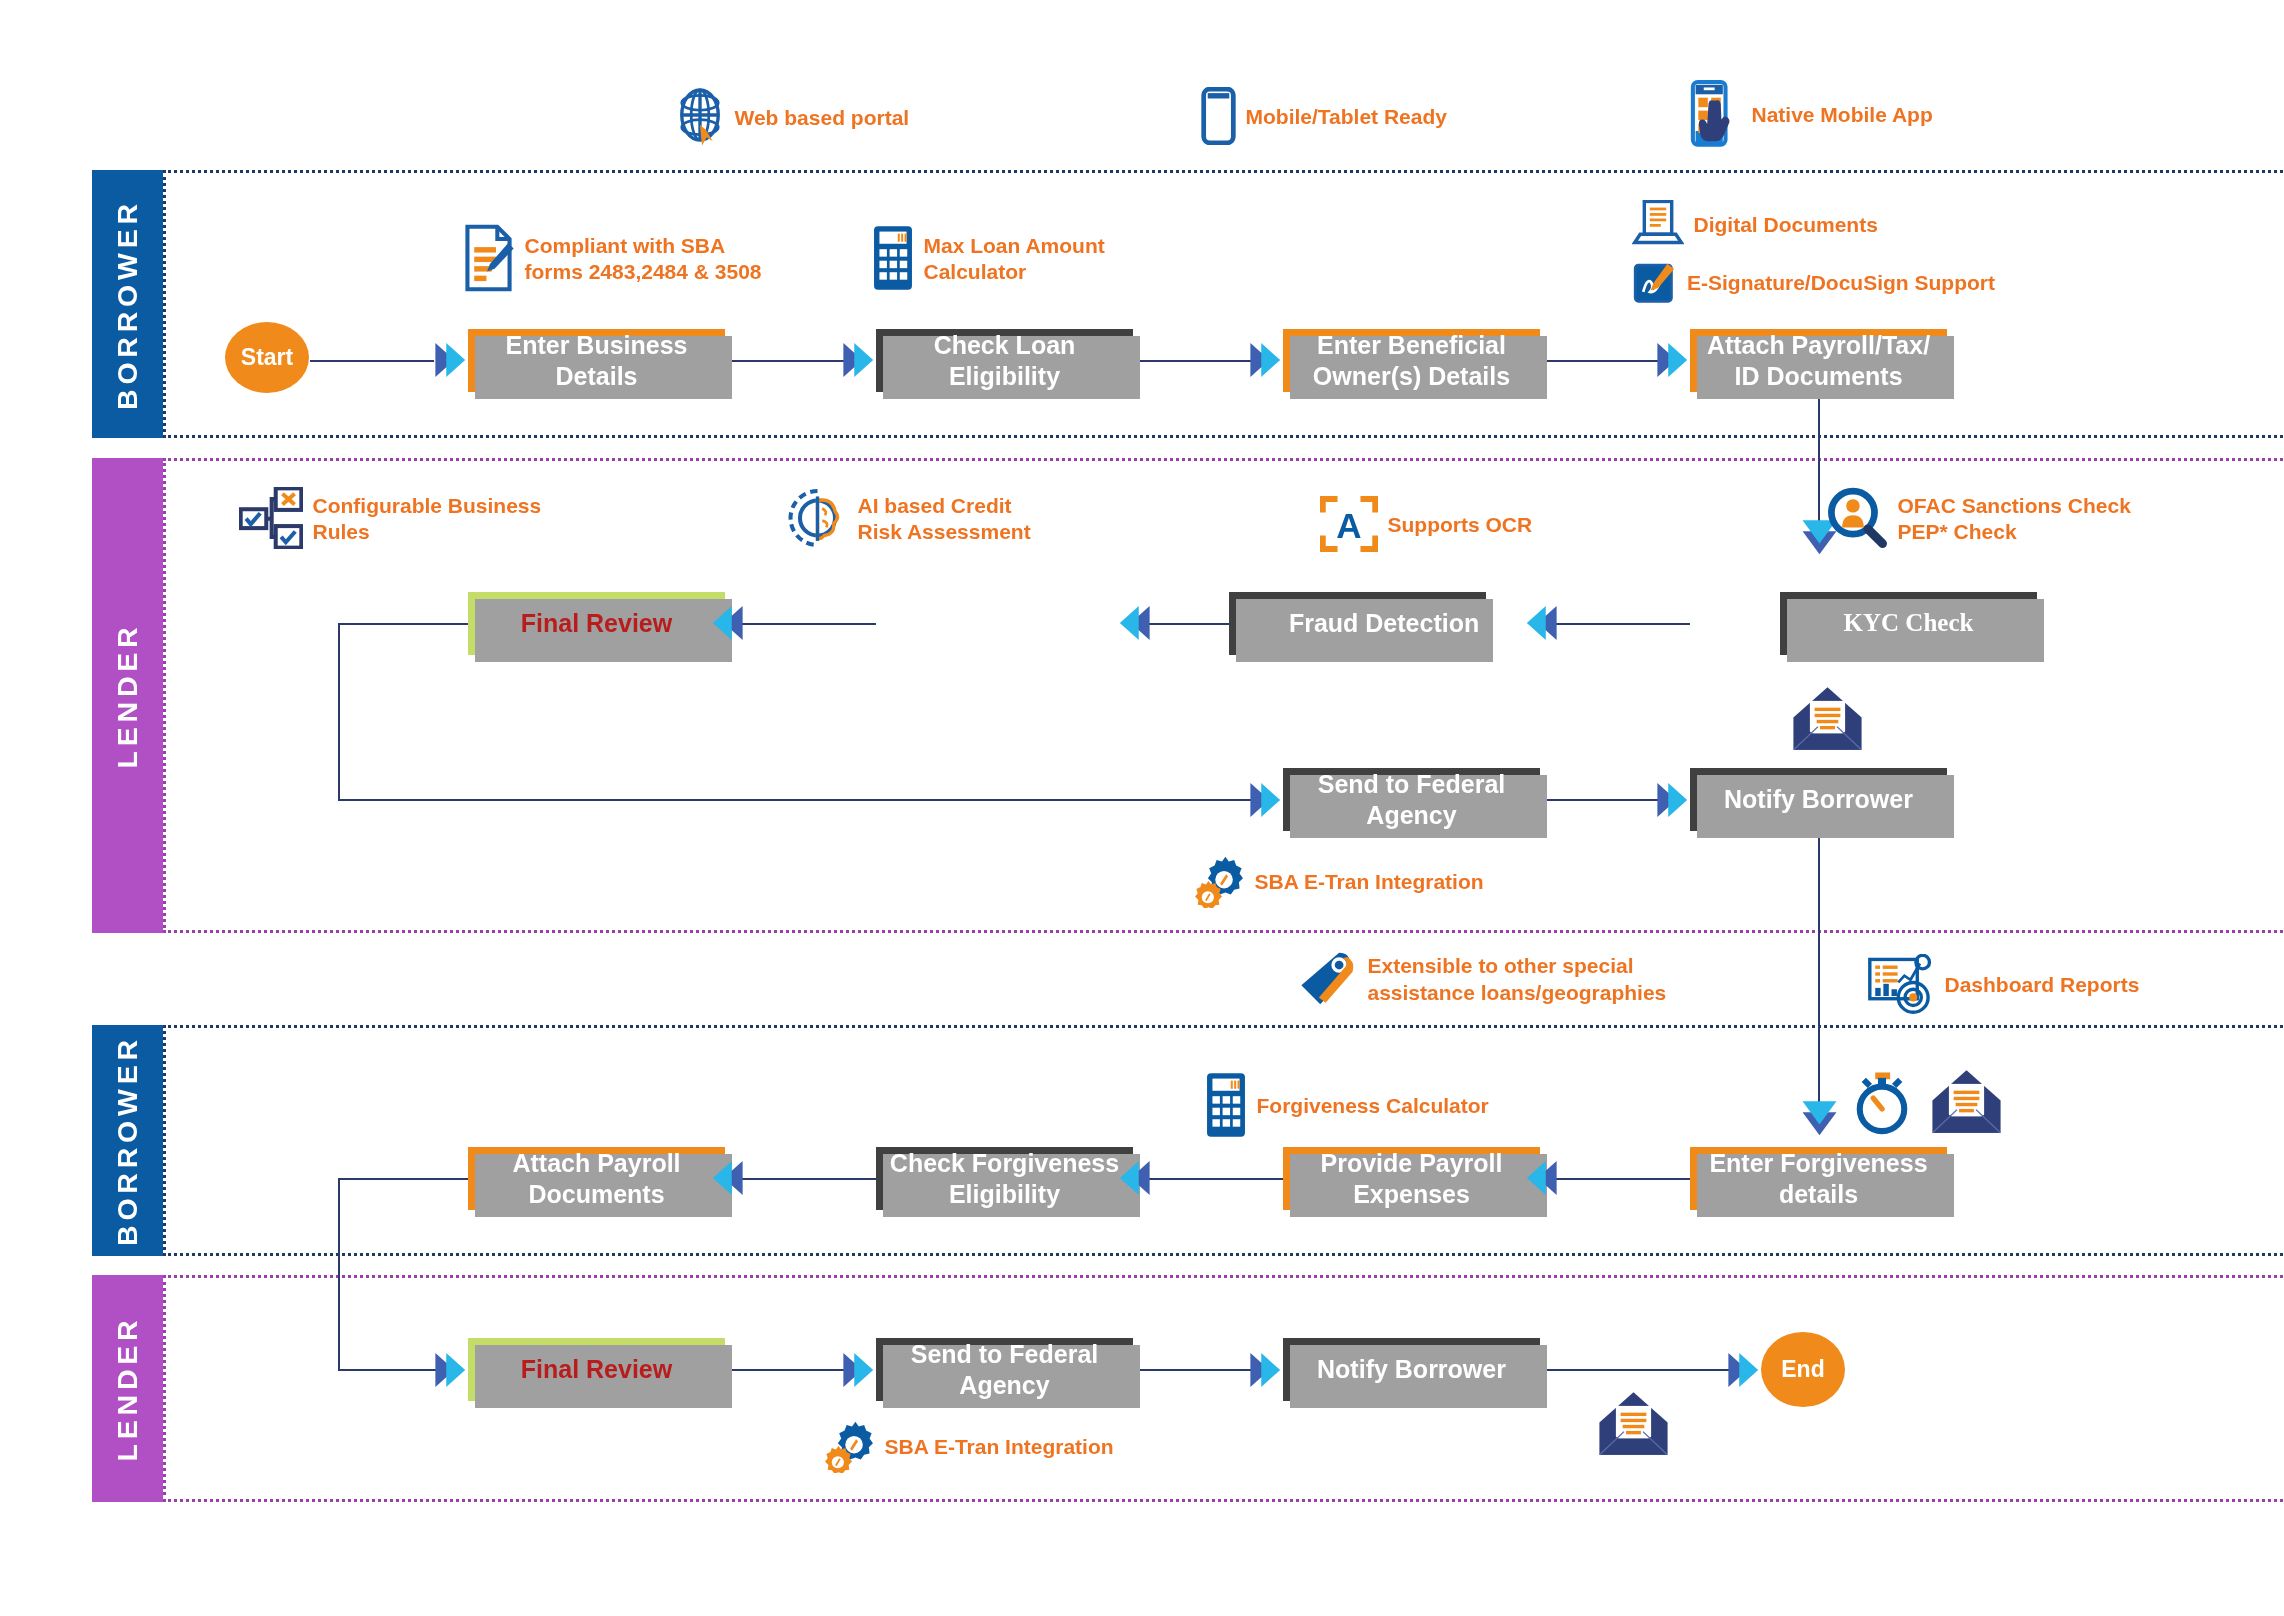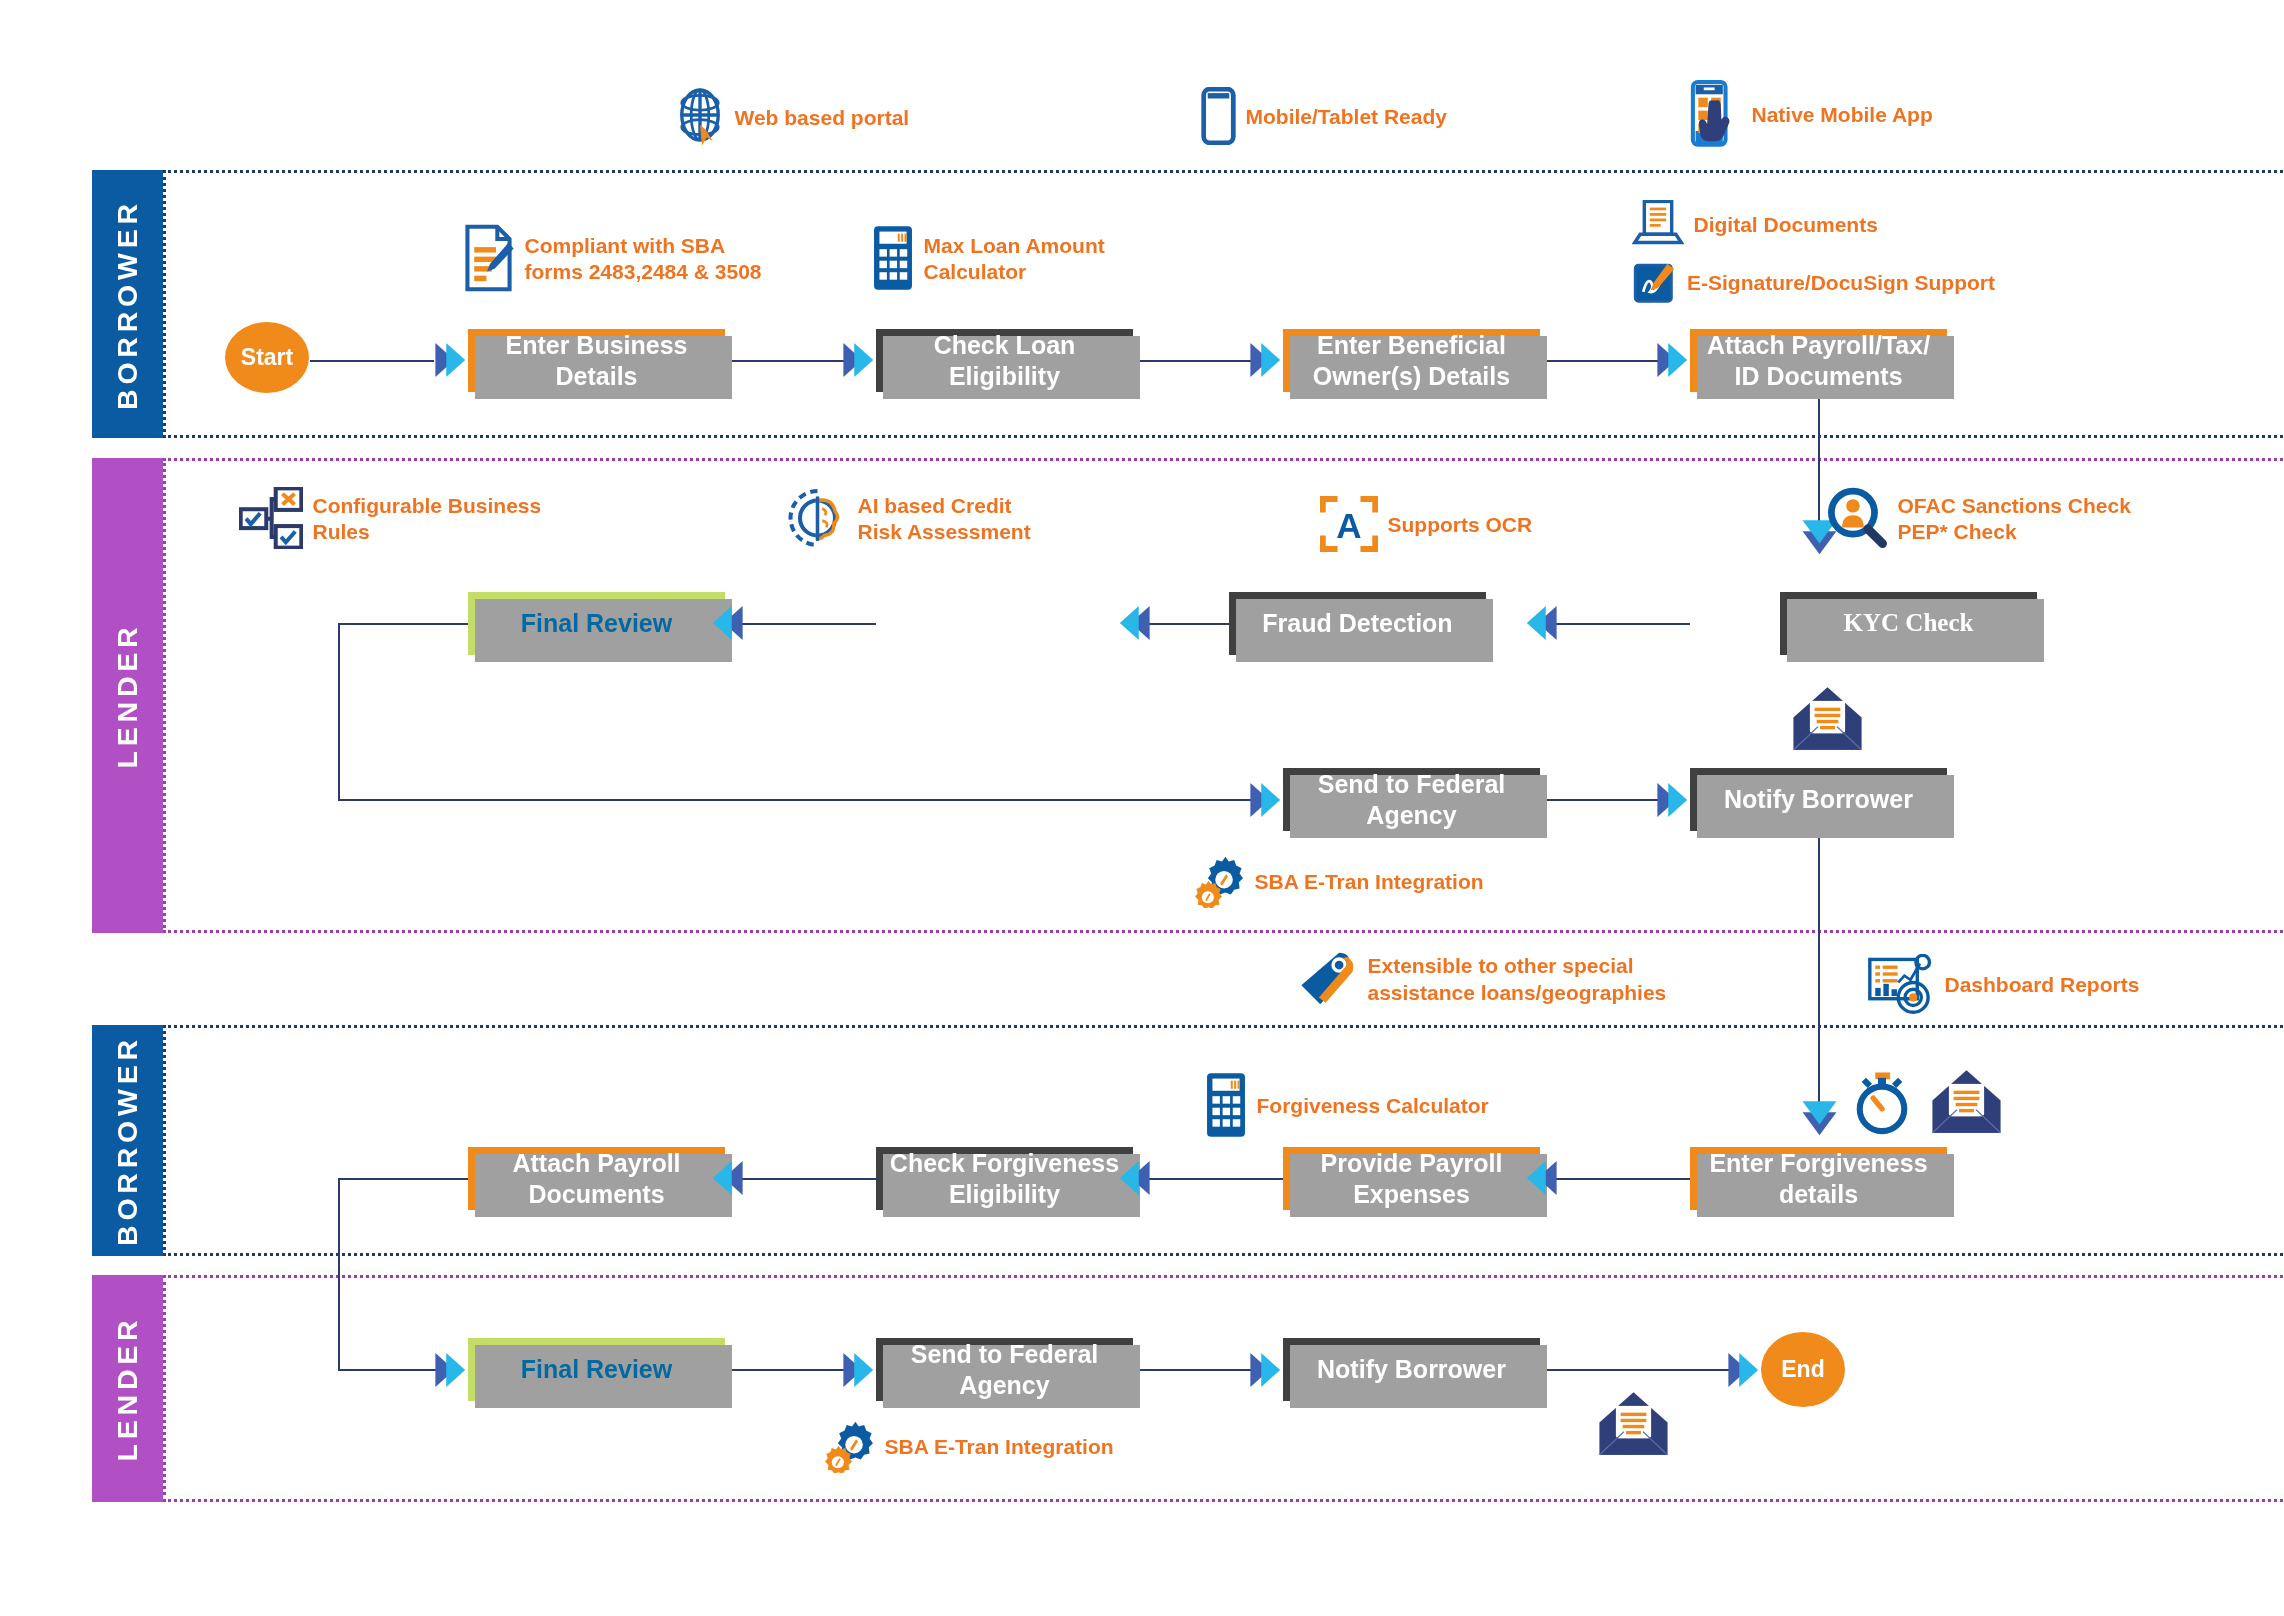--- a/index.html
+++ b/index.html
@@ -21,21 +21,21 @@
   .band-purple{background:#b14fc4;}
 
   
   .node{position:absolute;box-sizing:border-box;display:flex;align-items:center;
         justify-content:center;text-align:center;color:#fff;font-weight:bold;
         font-size:25px;line-height:1.22;padding:2.7px 6.8px;z-index:6;}
   .node::after{content:"";position:absolute;left:6.8px;top:6.8px;width:100%;height:100%;
         background:#a0a0a0;z-index:-1;}
   .node.orange{background:#f08a1a;}
   .node.blue{background:#404040;}
-  .node.green{background:#c3dd68;color:#0369a1;text-align:center;}
+  .node.green{background:#c3dd68;color:#b91c1c;text-align:center;}
 
   .terminator{position:absolute;border-radius:50%;background:#f08a1a;color:#fff;
       display:flex;align-items:center;justify-content:center;font-weight:bold;
       font-size:23px;z-index:6;}
 
   
   .hline{position:absolute;height:2px;background:#2b3a6b;z-index:2;}
   .vline{position:absolute;width:2px;background:#2b3a6b;z-index:2;}
   .arw{position:absolute;z-index:7;}
 
@@ -290,21 +290,21 @@
     <span style="white-space:pre-line">KYC Check</span>
   </div>
   <div class="hline" style="left:1554px;top:623px;width:136px;"></div>
   <span class="arw" style="left:1520px;top:602px;">
     <svg width="38" height="42" viewBox="0 0 56 62">
         <path d="M54 6 L26 31 L54 56 Z" fill="#3f5fb0"></path>
         <path d="M38 6 L10 31 L38 56 Z" fill="#29b6e8"></path>
       </svg>
   </span>
 
-  <div class="node blue" style="left:1229px;top:592px;width:257px;height:63px;">
+  <div class="node blue" style="left:1229px;top:592px;width:257px;height:63px;justify-content:flex-end;">
     <span style="white-space:pre-line">Fraud Detection</span>
   </div>
   <div class="hline" style="left:1147px;top:623px;width:136px;"></div>
   <span class="arw" style="left:1113px;top:602px;">
     <svg width="38" height="42" viewBox="0 0 56 62">
         <path d="M54 6 L26 31 L54 56 Z" fill="#3f5fb0"></path>
         <path d="M38 6 L10 31 L38 56 Z" fill="#29b6e8"></path>
       </svg>
   </span>
 

